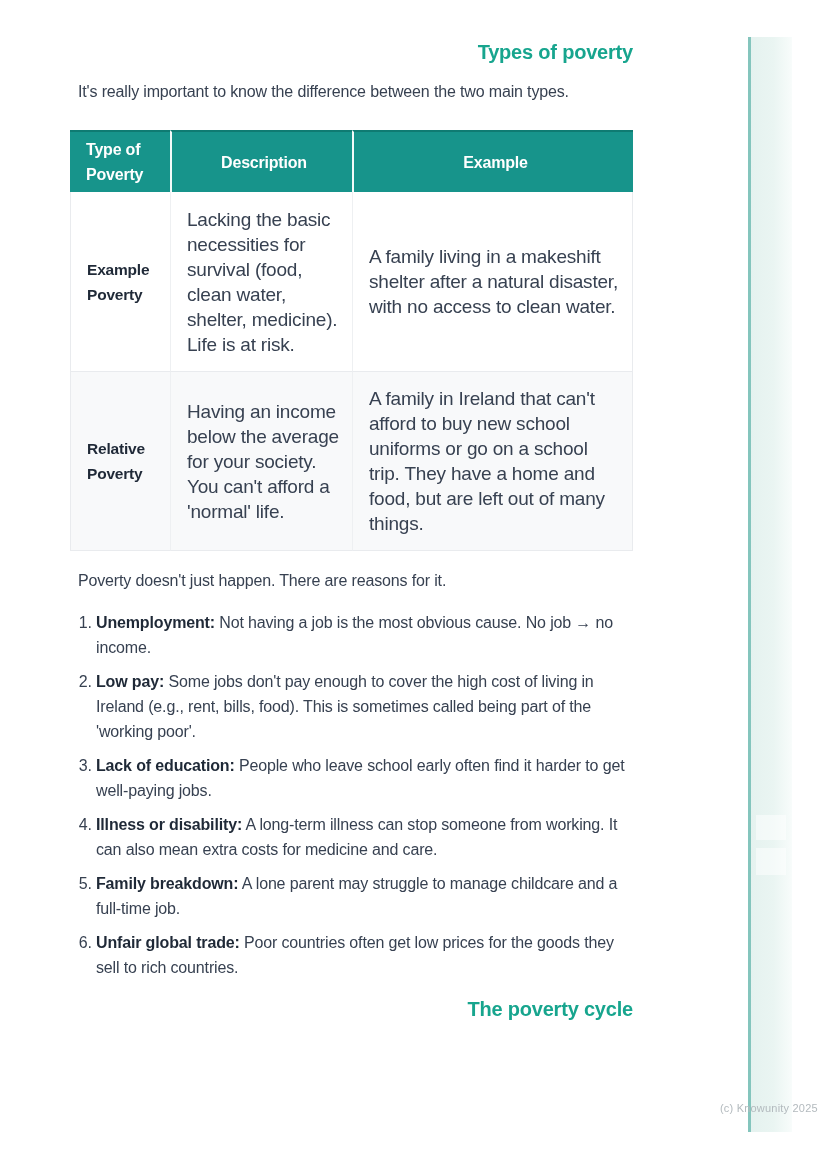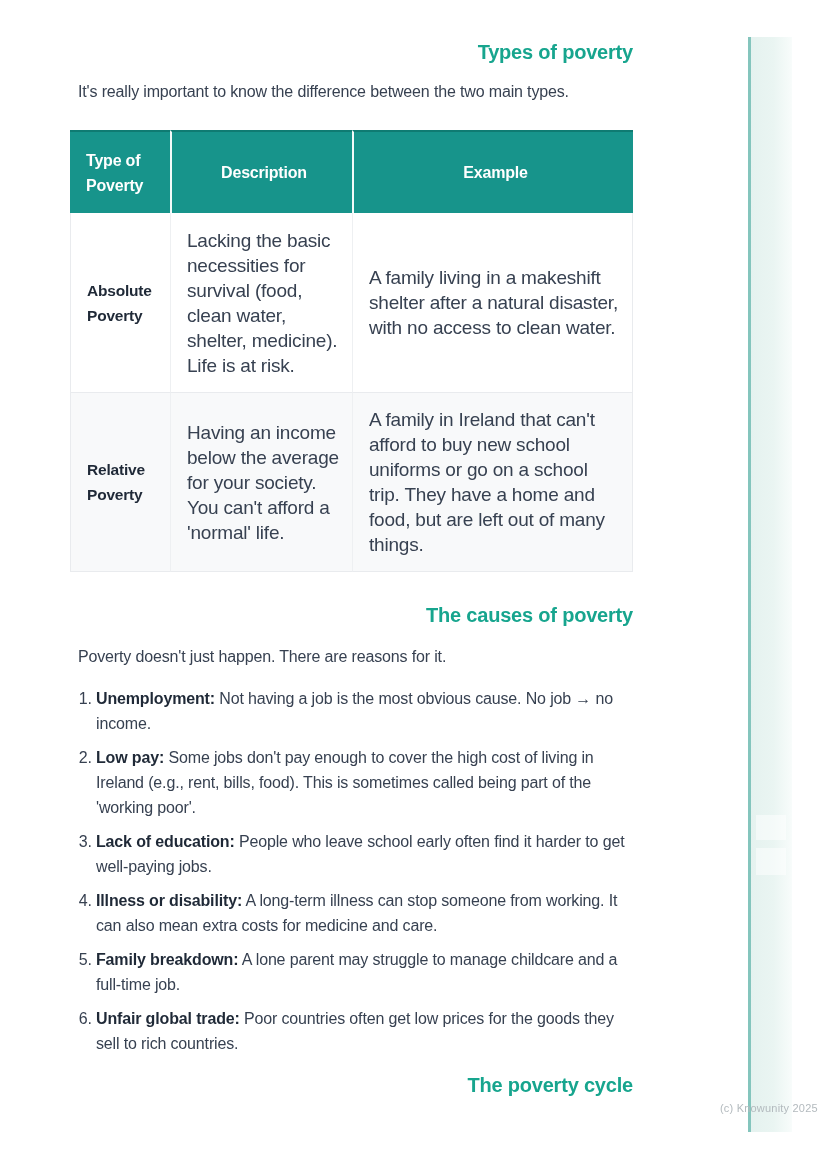--- a/index.html
+++ b/index.html
@@ -39,21 +39,21 @@
   table.tbl {
     margin-top:26px;
     width:563px;
     table-layout:fixed;
     border-collapse:separate;
     border-spacing:0;
   }
   col.c1 { width:100px; }
   col.c2 { width:182px; }
   col.c3 { width:281px; }
-  thead tr { height:83px; }
+  thead tr { height:62px; }
   thead th {
     background:#17948b;
     color:#ffffff;
     font-size:16px;
     font-weight:600;
     letter-spacing:-0.2px;
     line-height:25px;
     text-align:left;
     vertical-align:middle;
     padding:0 12px 0 16px;
@@ -141,33 +141,32 @@
       </colgroup>
     <thead>
       <tr>
         <th>Type of Poverty</th>
         <th>Description</th>
         <th>Example</th>
       </tr>
     </thead>
     <tbody>
       <tr class="r1">
-        <td class="cell-type">Absolute Poverty</td>
+        <td class="cell-type">Example Poverty</td>
         <td>Lacking the basic necessities for survival (food, clean water, shelter, medicine). Life is at risk.</td>
         <td>A family living in a makeshift shelter after a natural disaster, with no access to clean water.</td>
       </tr>
       <tr class="r2">
         <td class="cell-type">Relative Poverty</td>
         <td>Having an income below the average for your society. You can't afford a 'normal' life.</td>
         <td>A family in Ireland that can't afford to buy new school uniforms or go on a school trip. They have a home and food, but are left out of many things.</td>
       </tr>
     </tbody>
   </table>
 
-  <h2 class="s2-title">The causes of poverty</h2>
   <p class="s2-intro">Poverty doesn't just happen. There are reasons for it.</p>
 
   <ol class="causes">
     <li><strong>Unemployment:</strong><span> Not having a job is the most obvious cause. No job → no income.</span></li>
     <li><strong>Low pay:</strong><span> Some jobs don't pay enough to cover the high cost of living in Ireland (e.g., rent, bills, food). This is sometimes called being part of the 'working poor'.</span></li>
     <li><strong>Lack of education:</strong><span> People who leave school early often find it harder to get well-paying jobs.</span></li>
     <li><strong>Illness or disability:</strong><span> A long-term illness can stop someone from working. It can also mean extra costs for medicine and care.</span></li>
     <li><strong>Family breakdown:</strong><span> A lone parent may struggle to manage childcare and a full-time job.</span></li>
     <li><strong>Unfair global trade:</strong><span> Poor countries often get low prices for the goods they sell to rich countries.</span></li>
   </ol>

